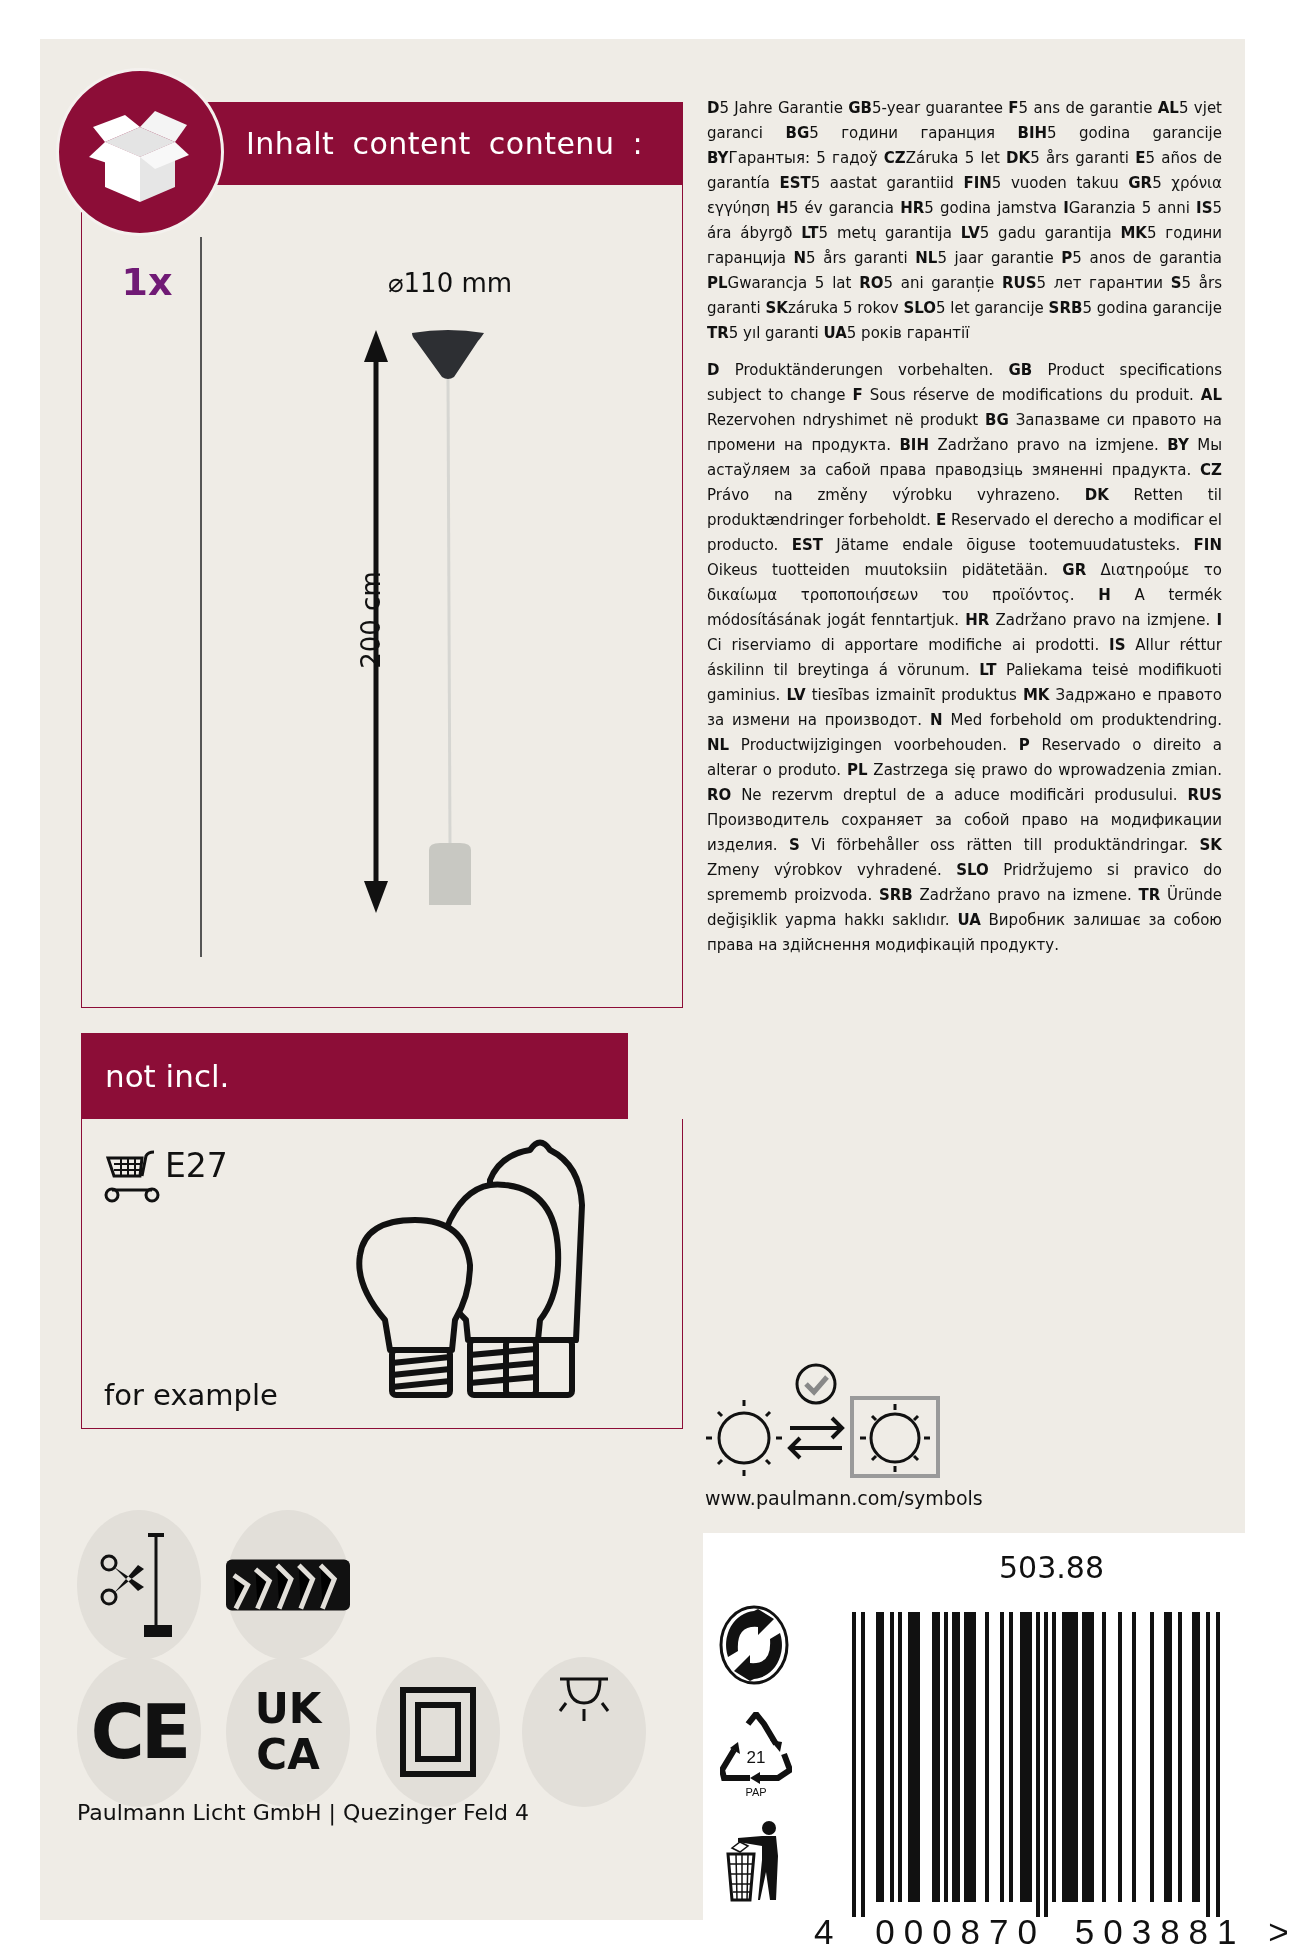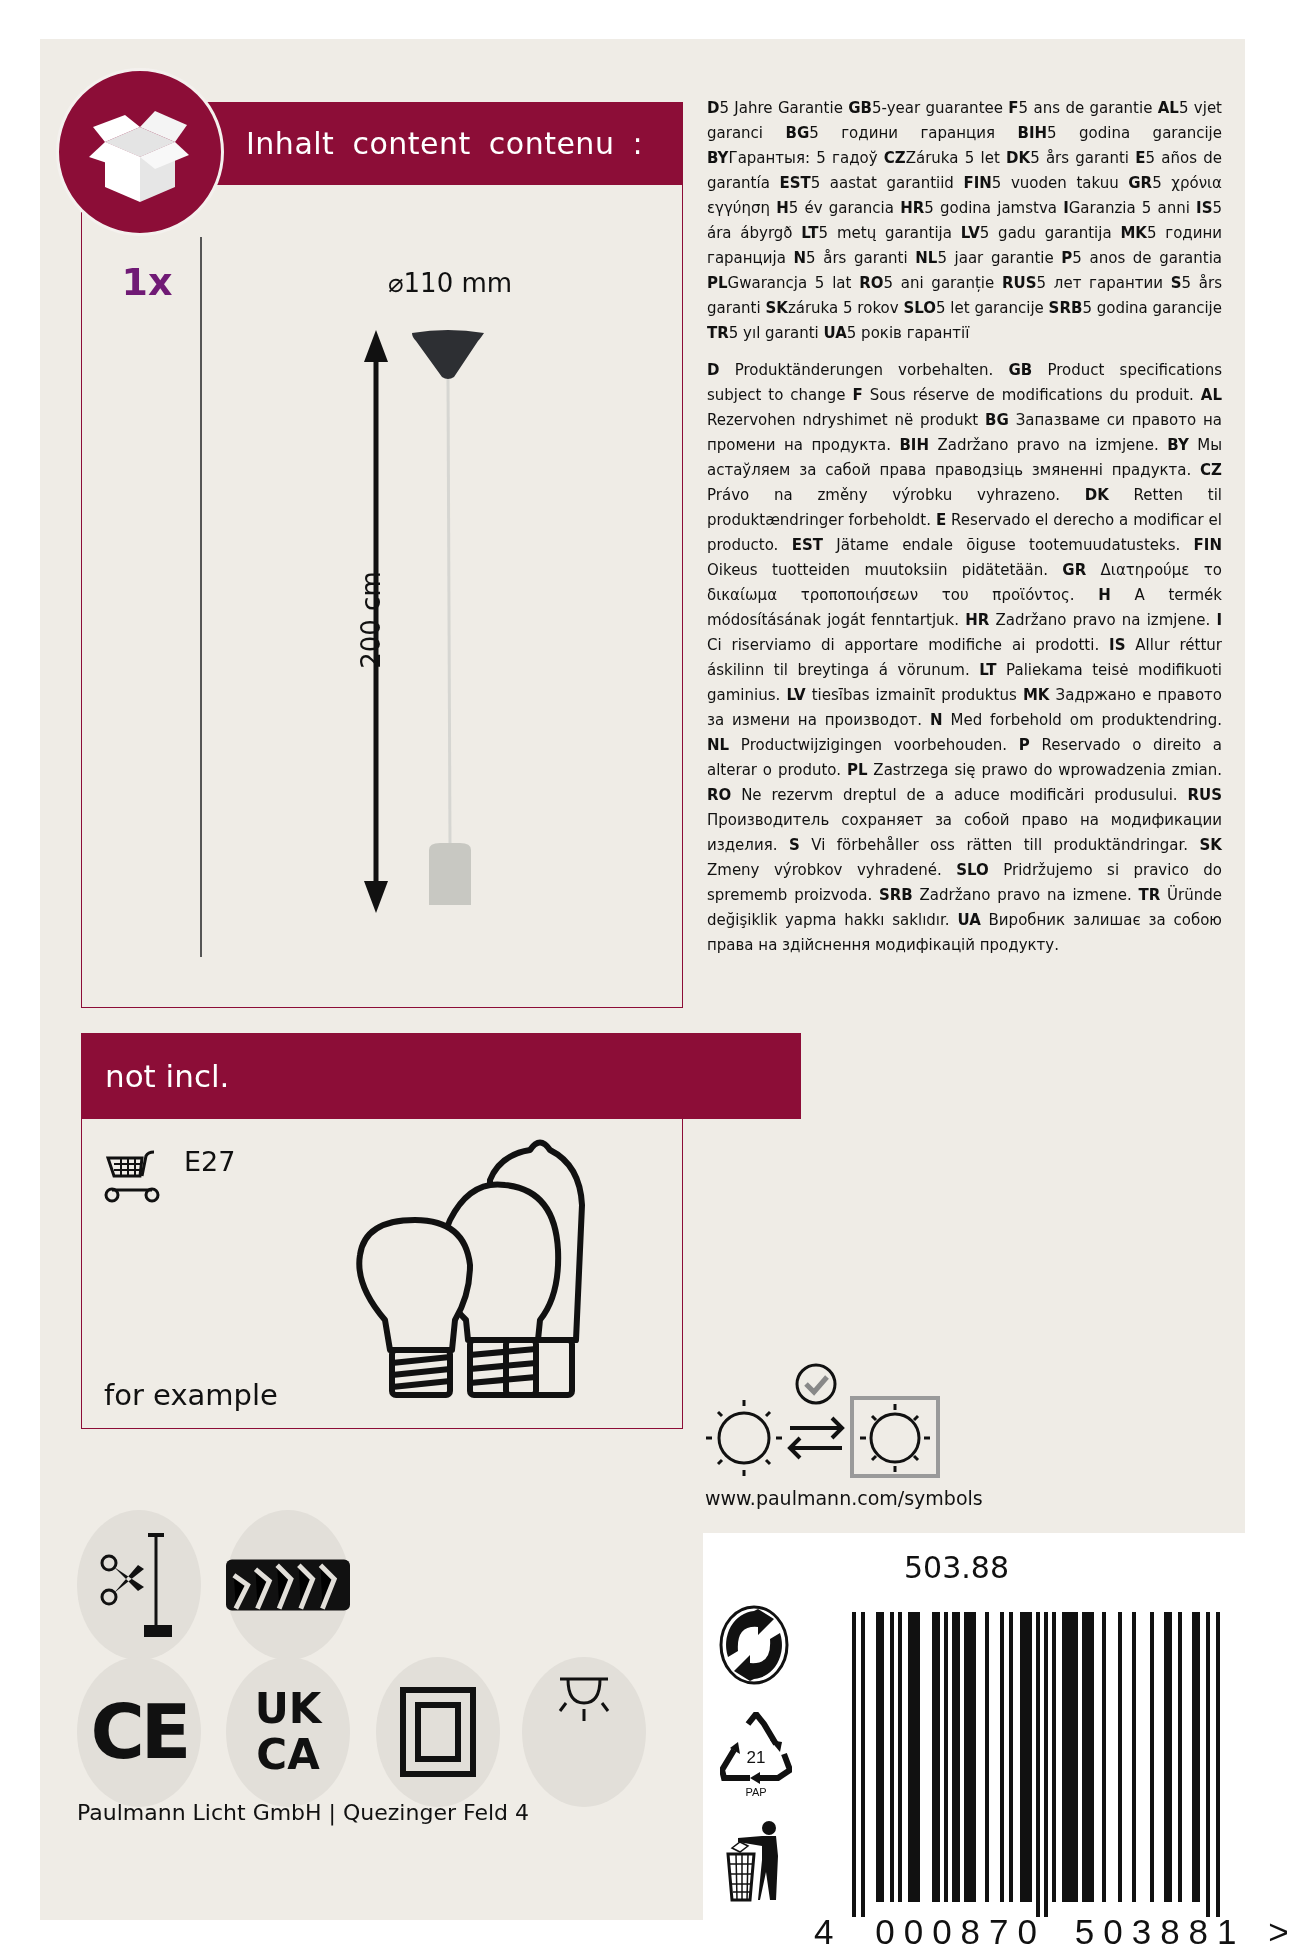--- a/index.html
+++ b/index.html
@@ -14,41 +14,41 @@
   #content-box { left: 81px; top: 185px; width: 602px; height: 823px; border: 1.5px solid #8c0d37; border-top: none; }
   #content-header { left: 200px; top: 102px; width: 483px; height: 83px; background: #8c0d37; color: #fff;
     font-family: "DejaVu Sans", sans-serif; font-size: 30px; display: flex; align-items: center; padding-left: 46px; letter-spacing: 0.5px; word-spacing: 8px; }
   #box-circle { left: 56px; top: 68px; width: 168px; height: 168px; border-radius: 50%; background: #8c0d37; border: 3px solid #f4f1ee; display:flex; align-items:center; justify-content:center; }
   #qty { left: 112px; top: 260px; width: 70px; font-size: 38px; font-weight: bold; color: #701a75; text-align: center; }
   #divider-v { left: 200px; top: 237px; width: 1.5px; height: 720px; background: #555; }
   #diameter { left: 370px; top: 268px; width: 160px; font-size: 26px; text-align: center; }
   #length-label { left: 316px; top: 600px; width: 120px; height: 40px; font-size: 26px; transform: rotate(-90deg); transform-origin: center; text-align: center; }
 
   
-  #notincl-header { left: 81px; top: 1033px; width: 720px; height: 86px; background: #8c0d37; color: #fff; font-size: 31px; display: flex; align-items: center; padding-left: 24px; }
+  #notincl-header { left: 81px; top: 1033px; width: 547px; height: 86px; background: #8c0d37; color: #fff; font-size: 31px; display: flex; align-items: center; padding-left: 24px; }
   #notincl-box { left: 81px; top: 1119px; width: 602px; height: 310px; border: 1.5px solid #8c0d37; border-top: none; }
   #cart { left: 104px; top: 1150px; }
-  #e27 { left: 184px; top: 1146px; font-size: 27px; }
+  #e27 { left: 165px; top: 1146px; font-size: 33px; }
   #for-example { left: 104px; top: 1378px; font-size: 29px; }
   #bulbs { left: 340px; top: 1125px; }
 
   
   .sym-circle { position: absolute; width: 124px; height: 150px; border-radius: 50%; background: #e2dfd9; display: flex; align-items: center; justify-content: center; }
   #company { left: 77px; top: 1797px; font-size: 22px; line-height: 31px; }
   #company div { white-space: nowrap; }
 
   
   #text-col { left: 707px; top: 96px; width: 515px; font-size: 15px; line-height: 25px; text-align: justify; }
   #text-col p { margin-bottom: 12px; }
   #text-col b { font-weight: bold; }
 
   #symbols-row { left: 706px; top: 1360px; }
   #symbols-url { left: 705px; top: 1487px; font-size: 19px; }
 
-  #article-no { left: 904px; top: 1550px; width: 200px; font-size: 30px; text-align: left; }
+  #article-no { left: 904px; top: 1550px; width: 200px; font-size: 30px; text-align: right; }
   #green-dot { left: 718px; top: 1605px; }
   #pap { left: 720px; top: 1712px; }
   #tidyman { left: 724px; top: 1820px; }
   #barcode { left: 852px; top: 1612px; }
   #ean { left: 814px; top: 1912px; font-family: "Liberation Sans", sans-serif; font-size: 35px; letter-spacing: 9px; white-space: nowrap; }
 </style>
 </head>
 <body>
 
 <div id="panel" class="abs"></div>

